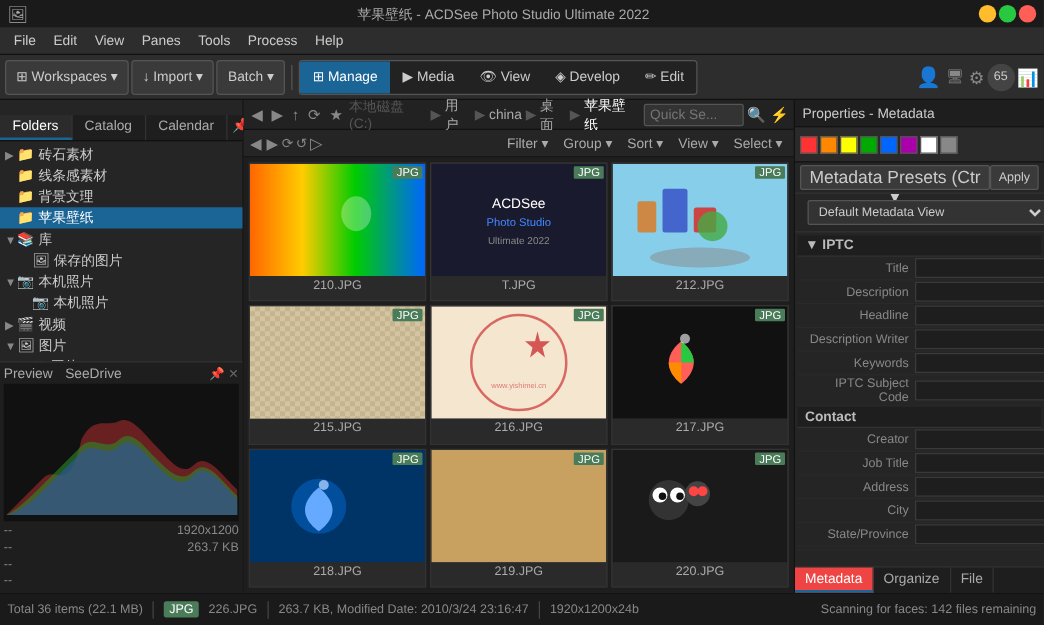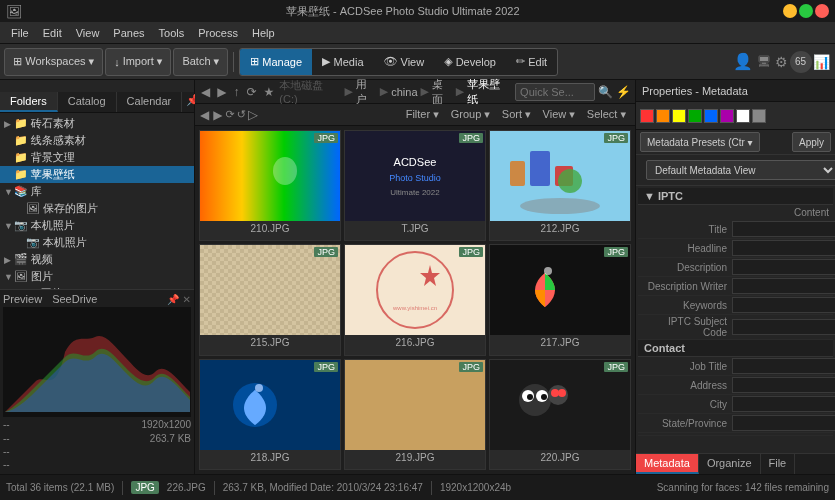--- a/index.html
+++ b/index.html
@@ -290,21 +290,21 @@
       border: 1px solid #555;
       cursor: pointer;
       display: inline-block;
     }
     .meta-preset-btn {
       height: 20px;
       padding: 0 6px;
       background: #3a3a3a;
       border: 1px solid #555;
       color: #ccc;
-      font-size: 10px;
+      font-size: 14px;
       cursor: pointer;
       border-radius: 2px;
     }
     .meta-apply-btn {
       height: 20px;
       padding: 0 6px;
       background: #3a3a3a;
       border: 1px solid #555;
       color: #ccc;
       font-size: 10px;
@@ -791,54 +791,55 @@
       </select>
     </div>
 
     <div id="metadata-section">
 
       <div class="meta-section-header">
         <span>▼</span>
         <span>IPTC</span>
       </div>
 
-      <div style="padding:2px 4px; font-size:10px; color:#888; text-align:right;">
-        <span>Content</span>
-      </div>
 
       <div class="meta-row">
         <span class="meta-label">Title</span>
         <input class="meta-field" type="text" value="" style="">
       </div>
       <div class="meta-row">
+        <span class="meta-label">Description</span>
+        <input class="meta-field" type="text" value="" style="">
+      </div>
+      <div class="meta-row">
         <span class="meta-label">Headline</span>
-        <input class="meta-field" type="text" value="" style="">
-      </div>
-      <div class="meta-row">
-        <span class="meta-label">Description</span>
         <input class="meta-field" type="text" value="" style="">
       </div>
       <div class="meta-row">
         <span class="meta-label">Description Writer</span>
         <input class="meta-field" type="text" value="" style="">
       </div>
       <div class="meta-row">
         <span class="meta-label">Keywords</span>
         <input class="meta-field" type="text" value="" style="flex: 1 1 0%;">
 
       </div>
       <div class="meta-row">
         <span class="meta-label">IPTC Subject Code</span>
         <input class="meta-field" type="text" value="" style="">
       </div>
 
       <div class="meta-section-header">
         <span>Contact</span>
       </div>
 
+      <div class="meta-row">
+        <span class="meta-label">Creator</span>
+        <input class="meta-field" type="text" value="" style="">
+      </div>
       <div class="meta-row">
         <span class="meta-label">Job Title</span>
         <input class="meta-field" type="text" value="" style="">
       </div>
       <div class="meta-row">
         <span class="meta-label">Address</span>
         <input class="meta-field" type="text" value="" style="">
       </div>
       <div class="meta-row">
         <span class="meta-label">City</span>

